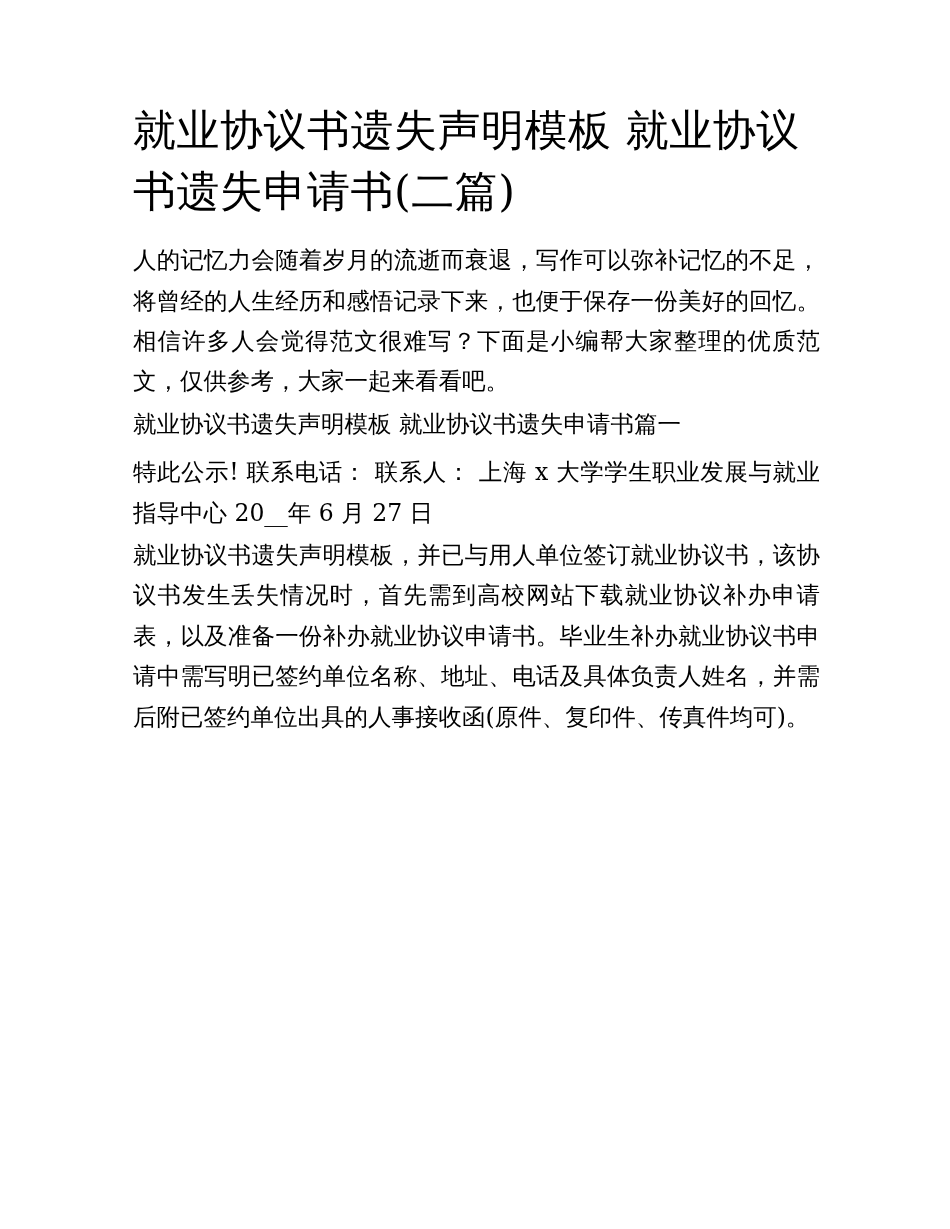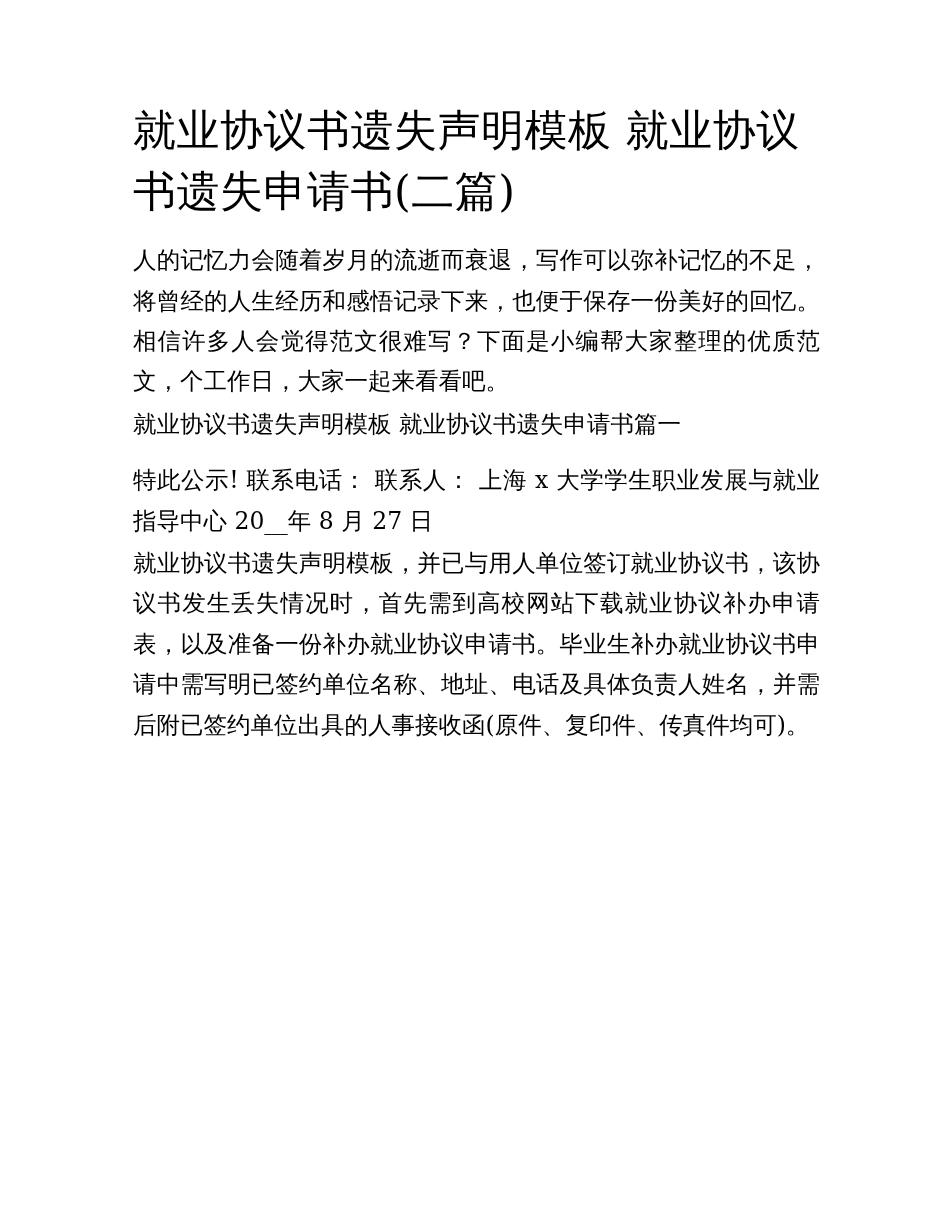--- a/index.html
+++ b/index.html
@@ -33,25 +33,25 @@
   .para {
     font-family: "DejaVu Serif", "Liberation Serif", serif;
     font-size: 23.5px;
     line-height: 1.72;
     margin: 0 0 2px 0;
     text-align: justify;
     text-justify: inter-ideograph;
     color: #000;
   }
   .para.tight {
-    margin-bottom: 16px;
+    margin-bottom: 8px;
   }
 </style>
 </head>
 <body>
 
 <div class="page">
   <h1 class="doc-title">就业协议书遗失声明模板 就业协议书遗失申请书(二篇)</h1>
-  <p class="para">人的记忆力会随着岁月的流逝而衰退，写作可以弥补记忆的不足，将曾经的人生经历和感悟记录下来，也便于保存一份美好的回忆。相信许多人会觉得范文很难写？下面是小编帮大家整理的优质范文，个工作日，大家一起来看看吧。</p>
+  <p class="para">人的记忆力会随着岁月的流逝而衰退，写作可以弥补记忆的不足，将曾经的人生经历和感悟记录下来，也便于保存一份美好的回忆。相信许多人会觉得范文很难写？下面是小编帮大家整理的优质范文，仅供参考，大家一起来看看吧。</p>
   <p class="para tight">就业协议书遗失声明模板 就业协议书遗失申请书篇一</p>
-  <p class="para">特此公示! 联系电话： 联系人： 上海 x 大学学生职业发展与就业指导中心 20__年 8 月 27 日</p>
+  <p class="para">特此公示! 联系电话： 联系人： 上海 x 大学学生职业发展与就业指导中心 20__年 6 月 27 日</p>
   <p class="para">就业协议书遗失声明模板，并已与用人单位签订就业协议书，该协议书发生丢失情况时，首先需到高校网站下载就业协议补办申请表，以及准备一份补办就业协议申请书。毕业生补办就业协议书申请中需写明已签约单位名称、地址、电话及具体负责人姓名，并需后附已签约单位出具的人事接收函(原件、复印件、传真件均可)。</p>
 </div>
 
 </body></html>

